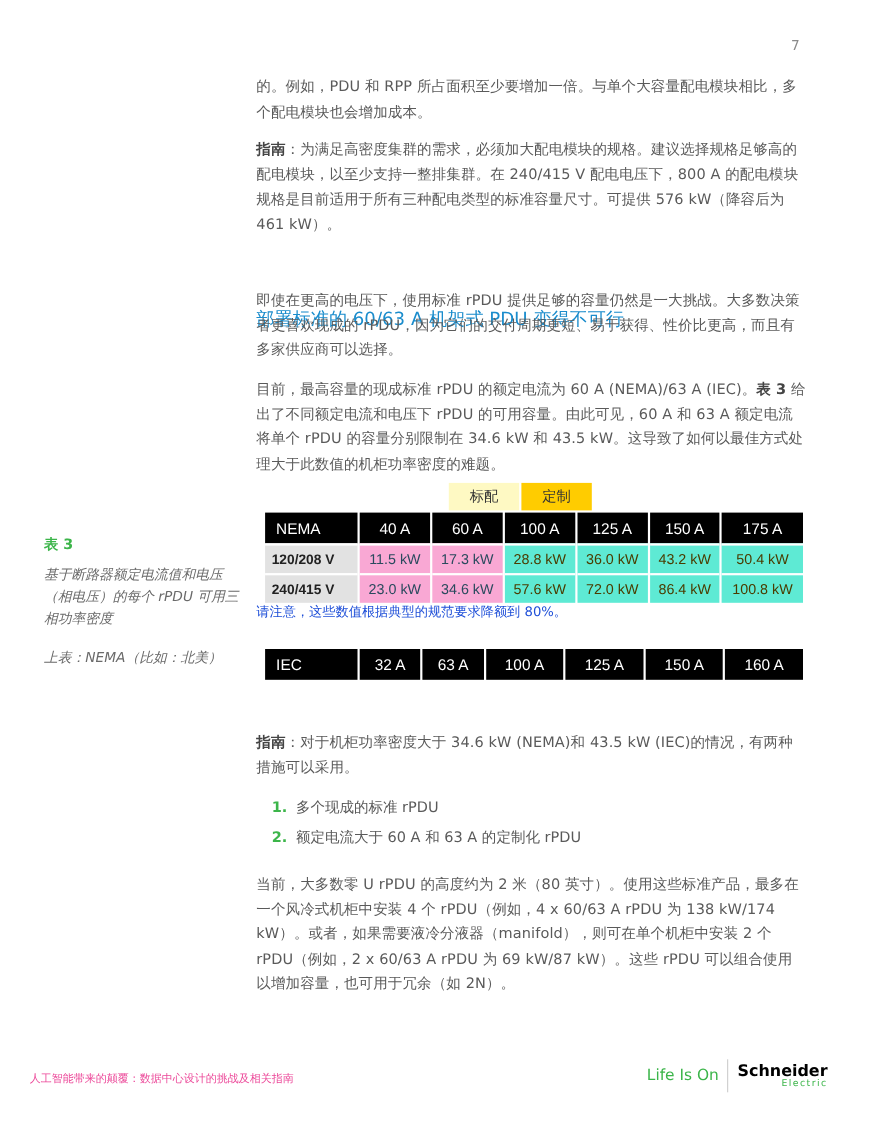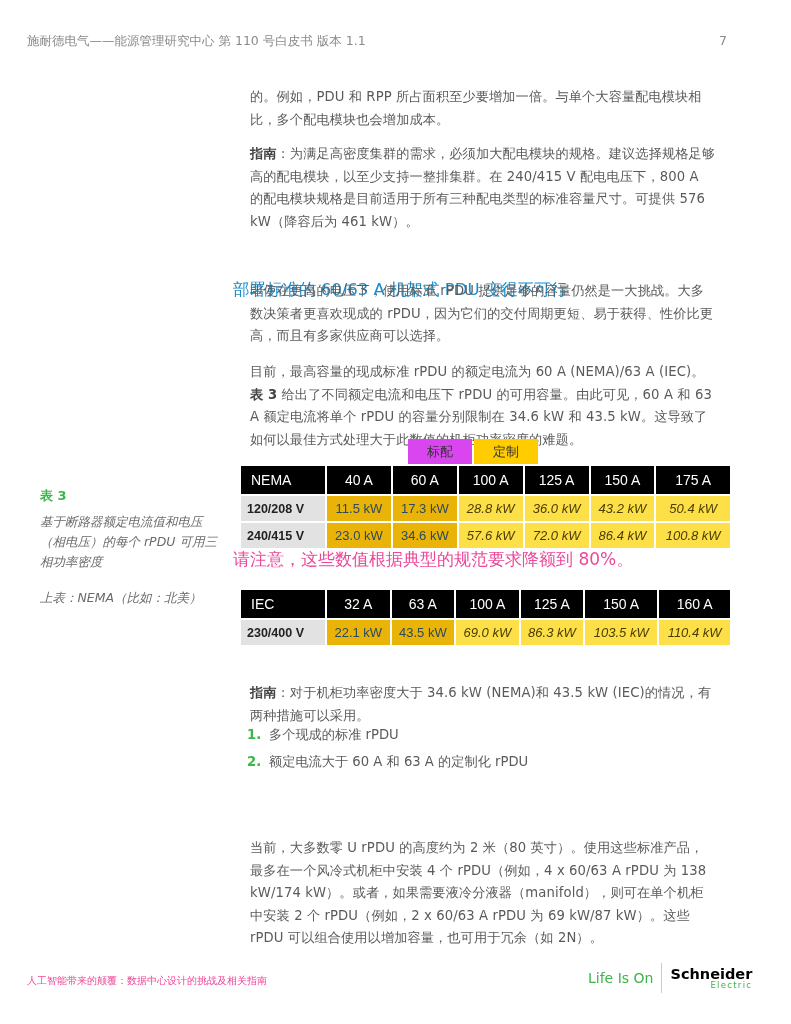--- a/index.html
+++ b/index.html
@@ -1,55 +1,54 @@
 <!DOCTYPE html>
 <html><head>
 <meta charset="utf-8">
 <style>
   html, body { margin:0; padding:0; background:#ffffff; }
   body { width:791px; height:1024px; position:relative; overflow:hidden;
          font-family:"DejaVu Sans","Liberation Sans",sans-serif; color:#555; }
   .hdr { position:absolute; top:33px; left:27px; right:64px; font-size:12.5px; color:#8a8a8a; }
   .hdr .pg { position:absolute; right:0; top:0; }
   .main { position:absolute; left:233px; width:500px; font-size:13.2px; line-height:22.5px; color:#5a5a5a; letter-spacing:0.1px; }
-  .p { margin:17px; }
+  .p { margin:0; }
   b.g { color:#444; font-weight:bold; }
   .h2 { position:absolute; left:233px; top:234px; font-size:16.5px; font-weight:normal; color:#1a8ccc;margin-top:45px; }
   .side { position:absolute; left:40px; width:180px; font-size:12.5px; line-height:20px; color:#6a6a6a; }
   .side .t3 { color:#3cb54a; font-weight:bold; font-size:13px; }
   .side .it { font-style:italic; }
   .legend { position:absolute; top:439px; left:408px; display:flex; }
   .legend div { width:64px; height:25px; line-height:25px; text-align:center; font-size:13px; color:#333; }
-  .lg-std { background:#d946ef; margin-right:2px; }
+  .lg-std { background:#fef9c3; margin-right:2px; }
   .lg-cus { background:#ffcc00; }
   table.t { position:absolute; border-collapse:separate; border-spacing:2px 0; font-family:"Liberation Sans",sans-serif; }
   table.t td, table.t th { height:25px; padding:0; text-align:center; font-size:13px; }
   table.t th { background:#000000; color:#fff; font-weight:normal; font-size:14px; height:28px; }
   table.t th.first { text-align:left; padding-left:10px; }
   table.t td.rowh { background:#e2e2e2; color:#222; text-align:left; padding-left:6px; font-weight:bold; font-size:12.5px; }
-  table.t td.std { background:#eab308; color:#2a4a5e; }
-  table.t td.cus { background:#fde047; color:#4a3c00;font-style:italic; }
+  table.t td.std { background:#f9a8d4; color:#2a4a5e; }
+  table.t td.cus { background:#5eead4; color:#4a3c00; }
   table.t tr.r td { border-top:2px solid #fff; }
-  .note { position:absolute; left:233px; top:548px; font-size:17px; color:#ec4899; }
+  .note { position:absolute; left:233px; top:548px; font-size:12px; color:#1d4ed8; }
   ol.steps { position:absolute; left:233px; top:724px; margin:0; padding:0; list-style:none; font-size:13.2px; color:#5a5a5a; }
   ol.steps li { height:27px; line-height:22px; }
   ol.steps .n { display:inline-block; width:22px; margin-left:14px; color:#3cb54a; font-weight:bold; }
   .foot { position:absolute; top:974px; left:27px; font-size:10px; color:#ec4899; }
   .logo { position:absolute; top:963px; left:588px; display:flex; align-items:center; }
   .lio { color:#3cb54a; font-size:14px; }
   .vdiv { width:1px; height:30px; background:#ccc; margin:0 8px; }
   .se { display:flex; flex-direction:column; align-items:flex-end; line-height:1; }
   .se .sch { color:#000000; font-weight:bold; font-size:14.5px; }
   .se .el { color:#3cb54a; font-size:8.5px; letter-spacing:1.3px; }
 </style>
 </head>
 <body>
 
 <div class="hdr">
-  <span>施耐德电气——能源管理研究中心 第 110 号白皮书 版本 1.1</span>
   <span class="pg">7</span>
 </div>
 
 <div class="main" style="top:69px;">
   <p class="p">的。例如，PDU 和 RPP 所占面积至少要增加一倍。与单个大容量配电模块相比，多个配电模块也会增加成本。</p>
 </div>
 
 <div class="main" style="top:126px;">
   <p class="p"><b class="g">指南</b><span>：为满足高密度集群的需求，必须加大配电模块的规格。建议选择规格足够高的配电模块，以至少支持一整排集群。在 240/415 V 配电电压下，800 A 的配电模块规格是目前适用于所有三种配电类型的标准容量尺寸。可提供 576 kW（降容后为 461 kW）。</span></p>
 </div>
@@ -113,42 +112,33 @@
   <tbody>
       <tr>
     <th class="first" style="width:74px;">IEC</th>
     <th>32 A</th>
     <th>63 A</th>
     <th>100 A</th>
     <th>125 A</th>
     <th>150 A</th>
     <th>160 A</th>
   </tr>
-  <tr class="r">
-    <td class="rowh">230/400 V</td>
-    <td class="std">22.1 kW</td>
-    <td class="std">43.5 kW</td>
-    <td class="cus">69.0 kW</td>
-    <td class="cus">86.3 kW</td>
-    <td class="cus">103.5 kW</td>
-    <td class="cus">110.4 kW</td>
-  </tr>
 </tbody>
   </table>
 
 <div class="main" style="top:665px;">
   <p class="p"><b class="g">指南</b><span>：对于机柜功率密度大于 34.6 kW (NEMA)和 43.5 kW (IEC)的情况，有两种措施可以采用。</span></p>
 </div>
 
 <ol class="steps">
   <li><span class="n">1.</span><span>多个现成的标准 rPDU</span></li>
   <li><span class="n">2.</span><span>额定电流大于 60 A 和 63 A 的定制化 rPDU</span></li>
 </ol>
 
-<div class="main" style="top:820px;">
+<div class="main" style="top:794px;">
   <p class="p">当前，大多数零 U rPDU 的高度约为 2 米（80 英寸）。使用这些标准产品，最多在一个风冷式机柜中安装 4 个 rPDU（例如，4 x 60/63 A rPDU 为 138 kW/174 kW）。或者，如果需要液冷分液器（manifold），则可在单个机柜中安装 2 个 rPDU（例如，2 x 60/63 A rPDU 为 69 kW/87 kW）。这些 rPDU 可以组合使用以增加容量，也可用于冗余（如 2N）。</p>
 </div>
 
 <div class="foot">人工智能带来的颠覆：数据中心设计的挑战及相关指南</div>
 
 <div class="logo">
   <span class="lio">Life Is On</span>
   <span class="vdiv"></span>
   <div class="se">
     <span class="sch">Schneider</span>

